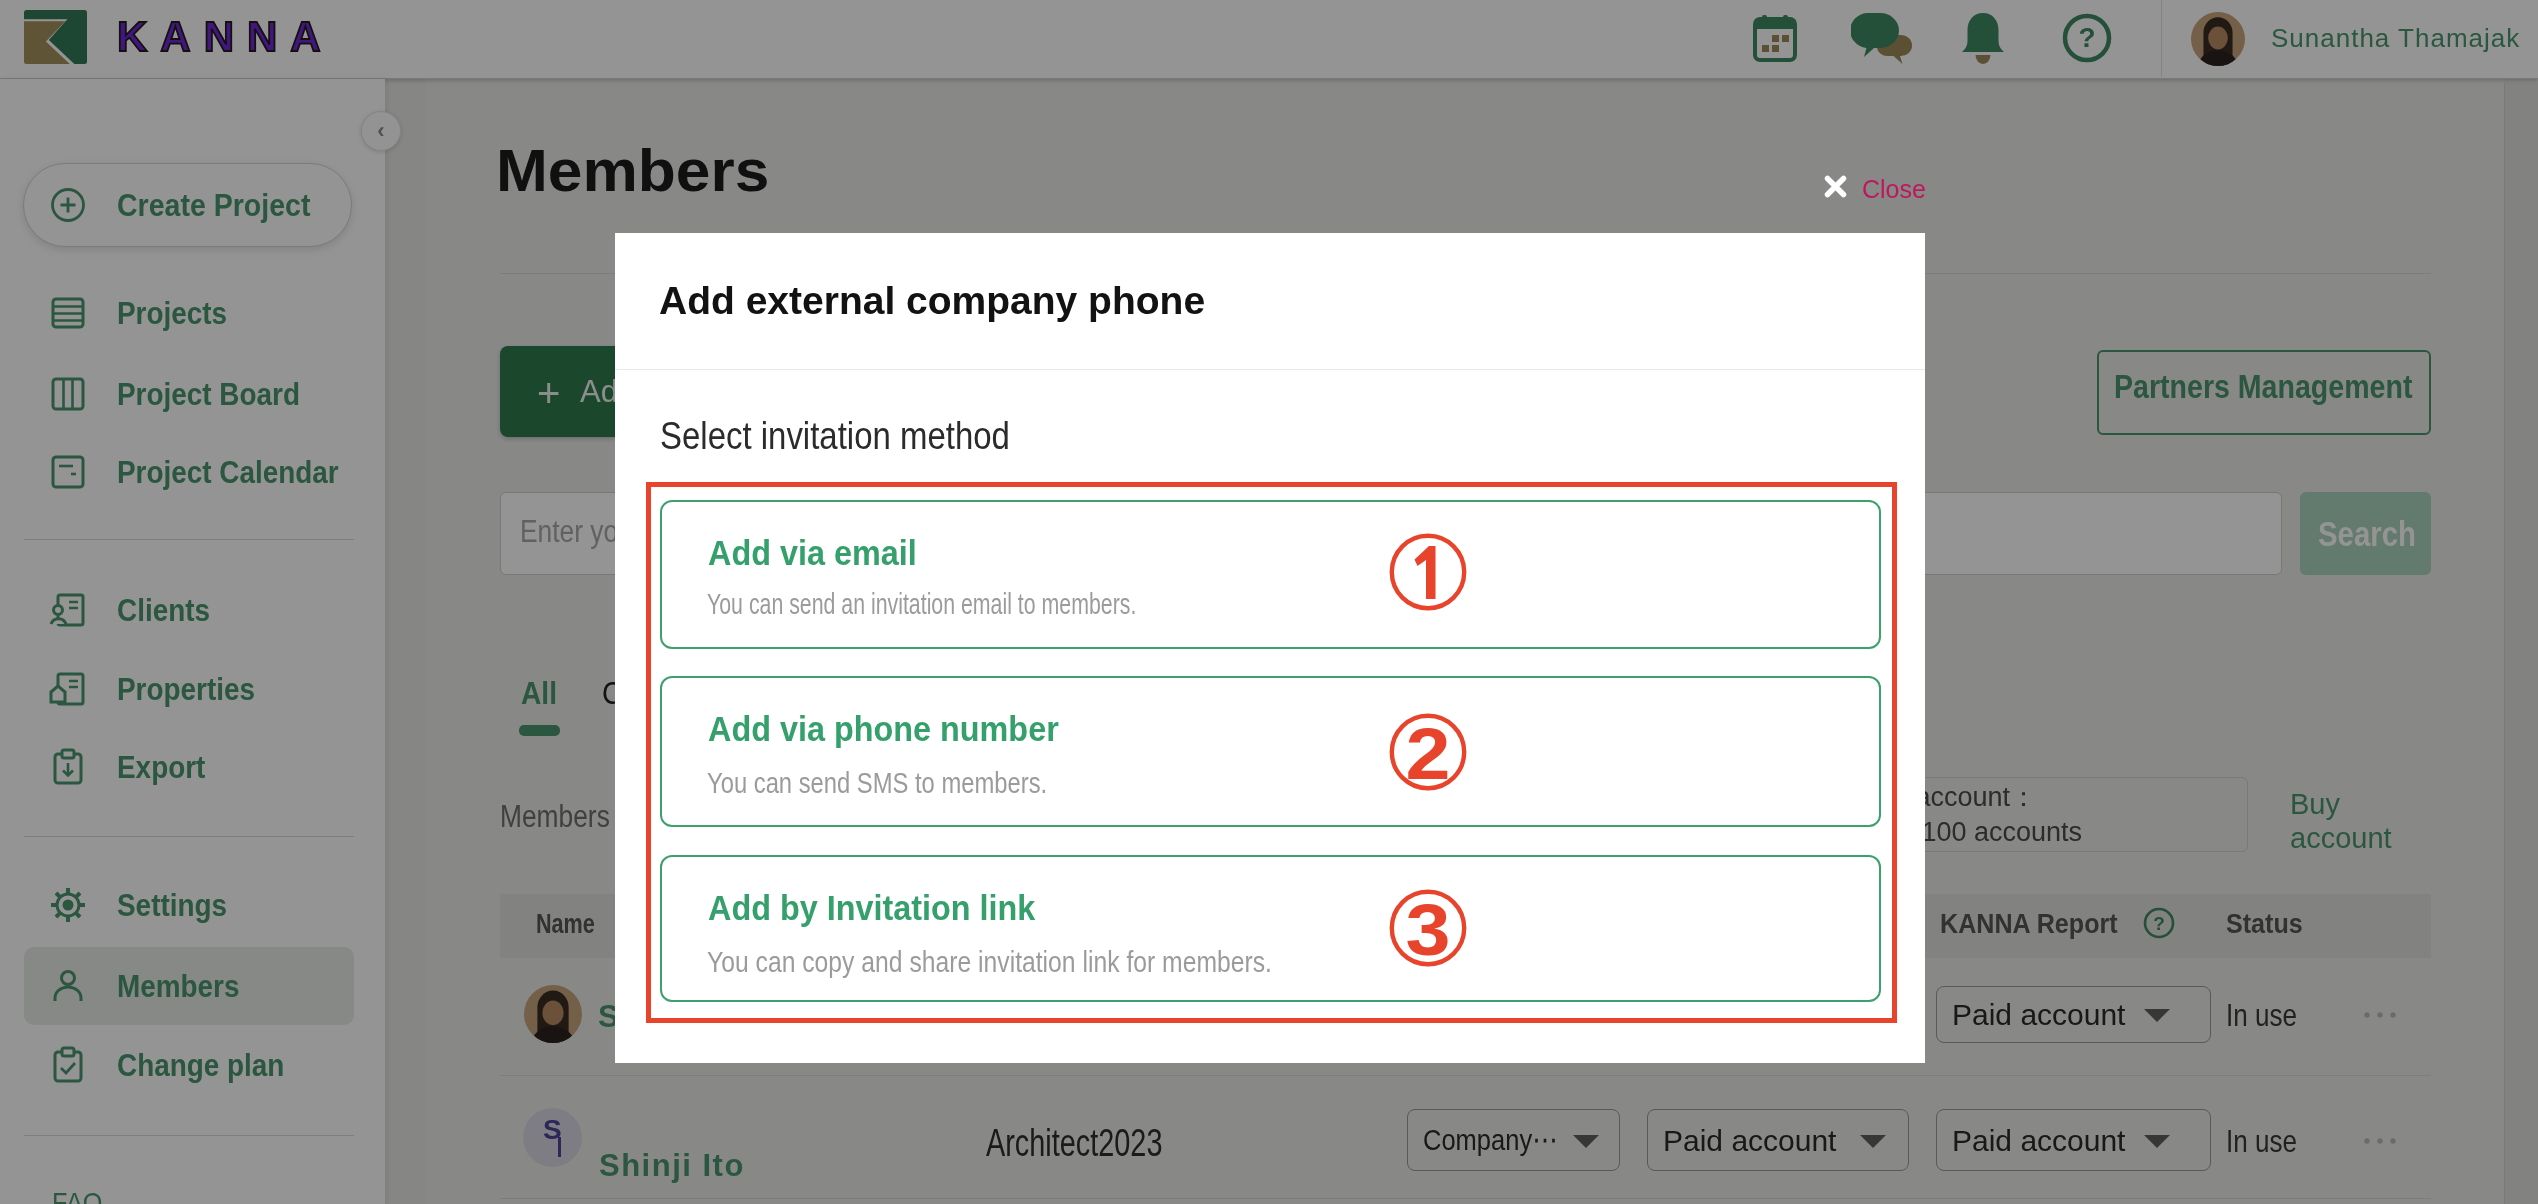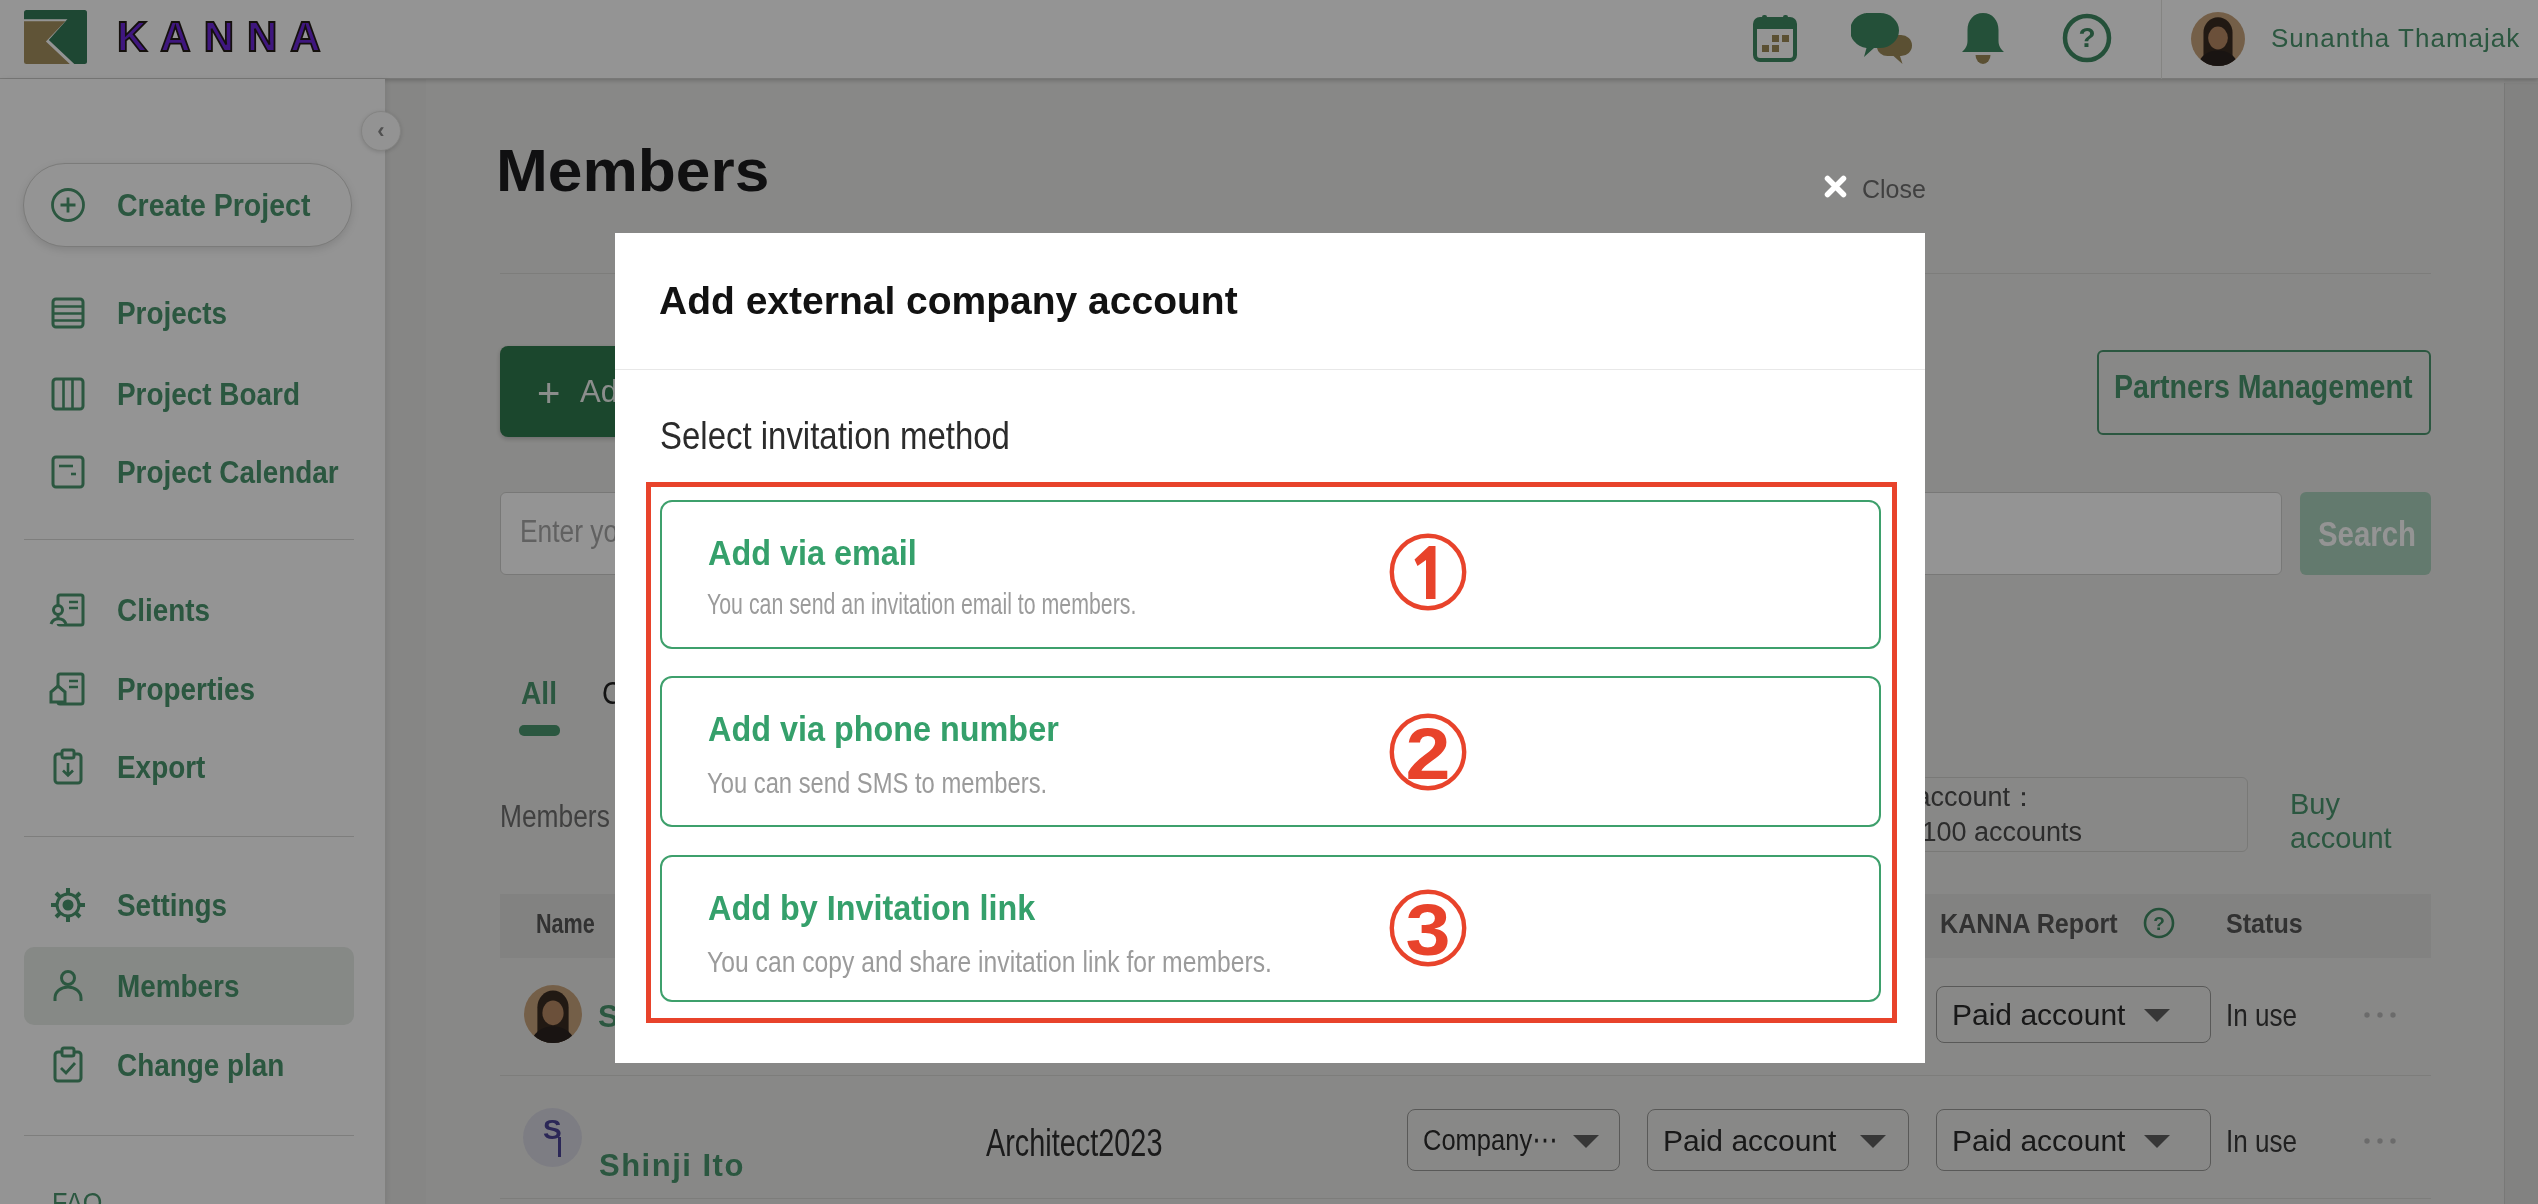--- a/index.html
+++ b/index.html
@@ -238,24 +238,24 @@
     </svg>
     <div class="abs" style="left:500px;top:1198px;width:1931px;height:1px;background:#d7d7d5;"></div>
   </div>
 </div>
 
 <div class="abs" style="left:0;top:0;width:2538px;height:1204px;background:rgba(0,0,0,0.42);z-index:50;"></div>
 
 <svg class="abs" style="left:1824px;top:175px;z-index:60;" width="23" height="23" viewBox="0 0 23 23">
   <path d="M3.5,3.5 L19.5,19.5 M19.5,3.5 L3.5,19.5" stroke="#ffffff" stroke-width="5.5" stroke-linecap="round"></path>
 </svg>
-<div class="abs" style="left:1862px;top:175px;font-size:25px;color:#404040;z-index:60;">Close</div>
+<div class="abs" style="left:1862px;top:175px;font-size:25px;color:#be185d;z-index:60;">Close</div>
 
 <div class="abs" style="left:615px;top:233px;width:1310px;height:830px;background:#ffffff;z-index:60;">
-  <div class="abs" style="left:44px;top:46px;font-size:39px;font-weight:bold;color:#121212;">Add external company account</div>
+  <div class="abs" style="left:44px;top:46px;font-size:39px;font-weight:bold;color:#121212;">Add external company phone</div>
   <div class="abs" style="left:0;top:136px;width:1310px;height:1px;background:#e8e8e8;"></div>
   <div class="abs" style="left:45px;top:181px;font-size:39px;color:#2b2b2b;transform:scaleX(0.845);transform-origin:0 0;">Select invitation method</div>
 
   <div class="abs" style="left:31px;top:249px;width:1251px;height:541px;border:5px solid #e8432b;"></div>
 
   <div class="abs" style="left:44.5px;top:267px;width:1221px;height:149px;border:2px solid #3ea06c;border-radius:12px;"></div>
   <div class="abs" style="left:93px;top:300px;font-size:35px;font-weight:bold;color:#35a06b;transform:scaleX(0.925);transform-origin:0 0;">Add via email</div>
   <div class="abs" style="left:92px;top:355px;font-size:29px;color:#9b9b9b;transform:scaleX(0.735);transform-origin:0 0;">You can send an invitation email to members.</div>
 
   <div class="abs" style="left:44.5px;top:443px;width:1221px;height:151px;border:2px solid #3ea06c;border-radius:12px;"></div>

